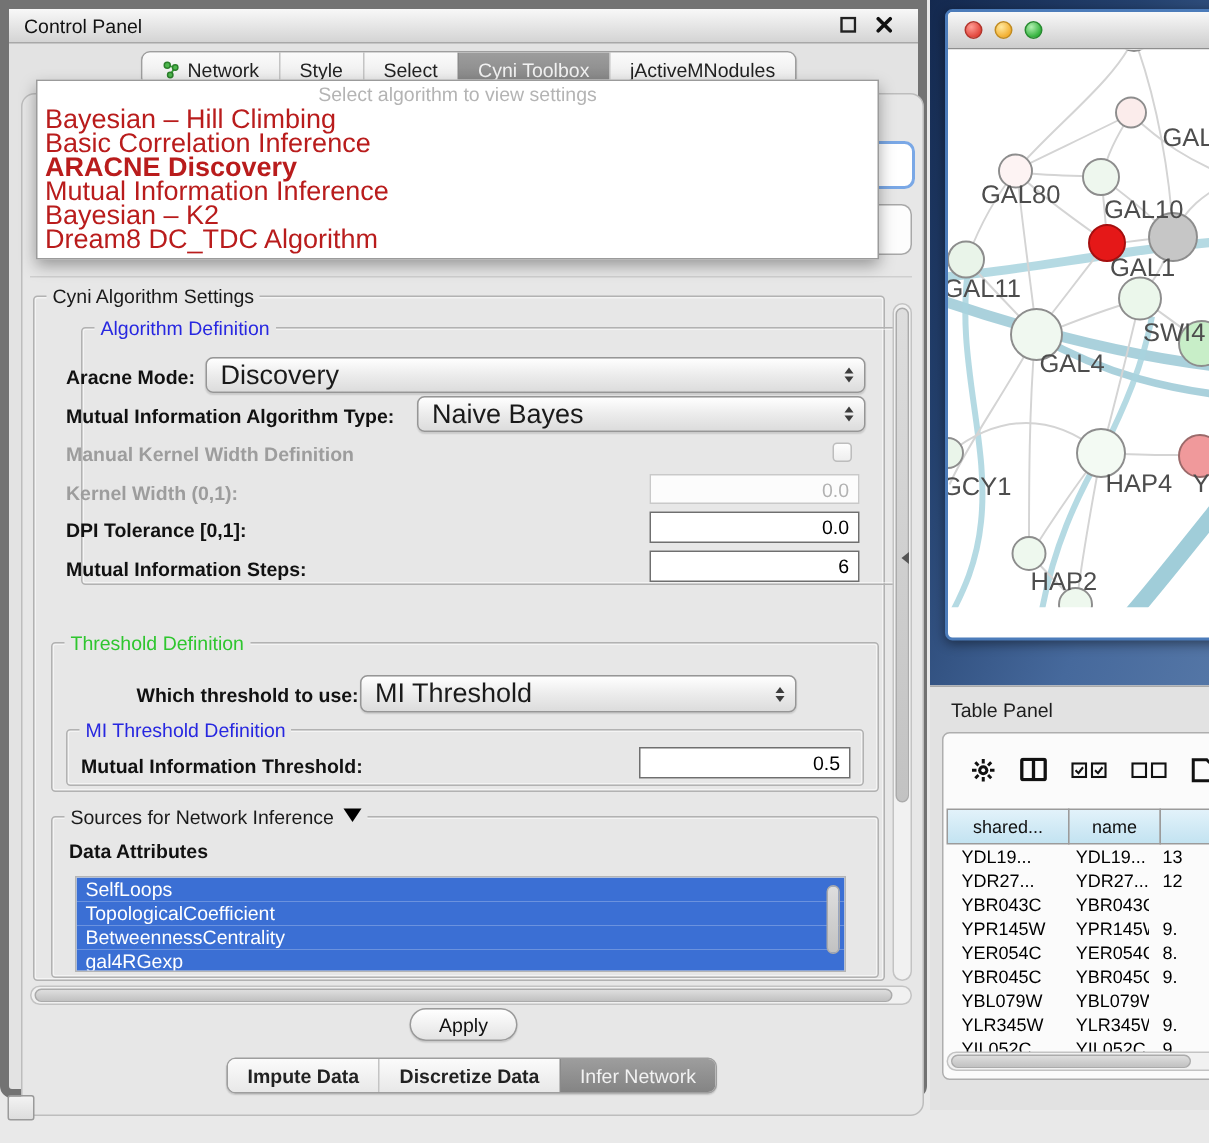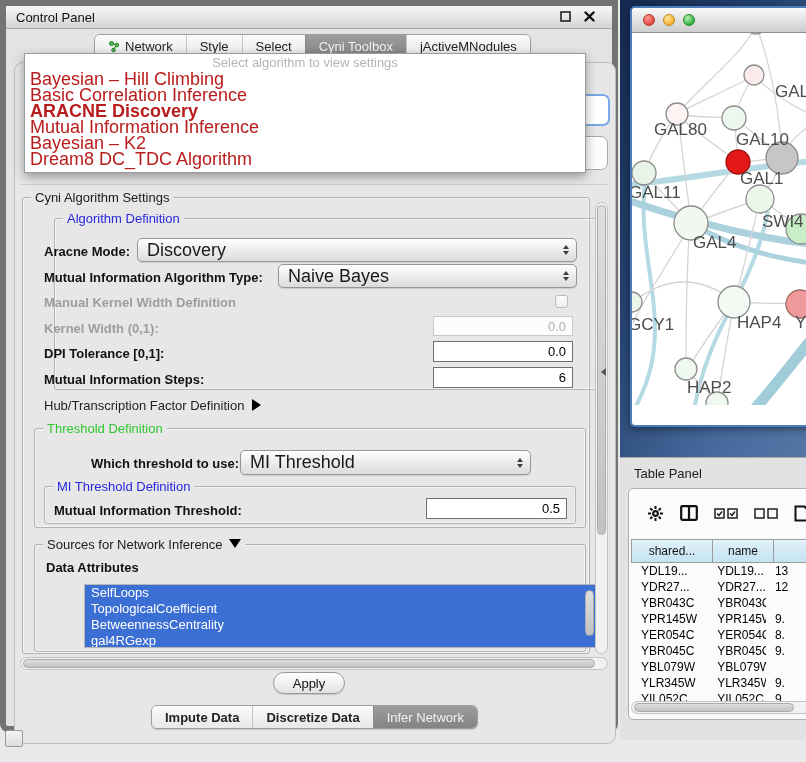--- a/index.html
+++ b/index.html
@@ -52,21 +52,21 @@
   input.field{position:absolute;border:1px solid #6f6f6f;background:#fff;font-size:13px;text-align:right;
         padding:0 6px;box-sizing:border-box;font-family:inherit;color:#000;border-radius:0;}
   input.field.dis{border-color:#c9c9c9;color:#b2b2b2;background:#fcfcfc;}
   .checkbox{position:absolute;width:13px;height:13px;border:1px solid #bdbdbd;border-radius:3px;
             background:linear-gradient(#fdfdfd,#eee);box-sizing:border-box;}
   .tri-right{display:inline-block;width:0;height:0;border-top:6px solid transparent;
              border-bottom:6px solid transparent;border-left:9px solid #000;margin-left:8px;vertical-align:-1px;}
   .tri-down{display:inline-block;width:0;height:0;border-left:6px solid transparent;
             border-right:6px solid transparent;border-top:9px solid #000;margin-left:6px;vertical-align:1px;}
   
-  .attr-list{position:absolute;background:#fff;border:1px solid #b5b5b5;box-sizing:border-box;overflow:hidden;margin-left:34px;}
+  .attr-list{position:absolute;background:#fff;border:1px solid #b5b5b5;box-sizing:border-box;overflow:hidden;}
   .attr-item{height:16px;line-height:16px;background:#3b6fd4;color:#fff;font-size:13px;padding-left:6px;}
   
   .sb{position:absolute;background:#f1f1f1;border:1px solid #c3c3c3;border-radius:7px;box-sizing:border-box;}
   .sb-thumb{position:absolute;background:linear-gradient(#dedede,#c2c2c2);border:1px solid #ababab;
             border-radius:6px;box-sizing:border-box;}
   
   .btn{position:absolute;display:flex;align-items:center;justify-content:center;font-size:13px;color:#111;
        background:linear-gradient(#ffffff,#e3e3e3);border:1px solid #9a9a9a;border-radius:11px;
        box-shadow:0 1px 1px rgba(0,0,0,.15);box-sizing:border-box;}
   
@@ -182,23 +182,20 @@
     </div>
     <span class="lab dis" style="left:38px;top:289px;">Manual Kernel Width Definition</span>
     <span class="checkbox" style="left:549px;top:289px;"></span>
     <span class="lab dis" style="left:38px;top:315px;">Kernel Width (0,1):</span>
     <input class="field dis abs" style="left: 427px; top: 310px; width: 140px; height: 20px;" readonly="" value="0.0">
     <span class="lab" style="left:38px;top:340px;">DPI Tolerance [0,1]:</span>
     <input class="field abs" style="left: 427px; top: 335px; width: 140px; height: 21px;" value="0.0">
     <span class="lab" style="left:38px;top:366px;">Mutual Information Steps:</span>
     <input class="field abs" style="left: 427px; top: 361px; width: 140px; height: 21px;" value="6">
 
-    <span class="lab plain" style="left:38px;top:392px;">
-      <span>Hub/Transcription Factor Definition</span><span class="tri-right"></span>
-    </span>
 
     <div class="groupbox" style="left:28px;top:422px;width:552px;height:100px;">
       <span class="gb-title t-green">Threshold Definition</span>
     </div>
     <span class="lab" style="left:85px;top:450px;">Which threshold to use:</span>
     <div class="combo" style="left:234px;top:444px;width:291px;height:25px;">
       <span>MI Threshold</span>
       <span class="arrows">
           <i class="up"></i>
           <i class="down"></i>

